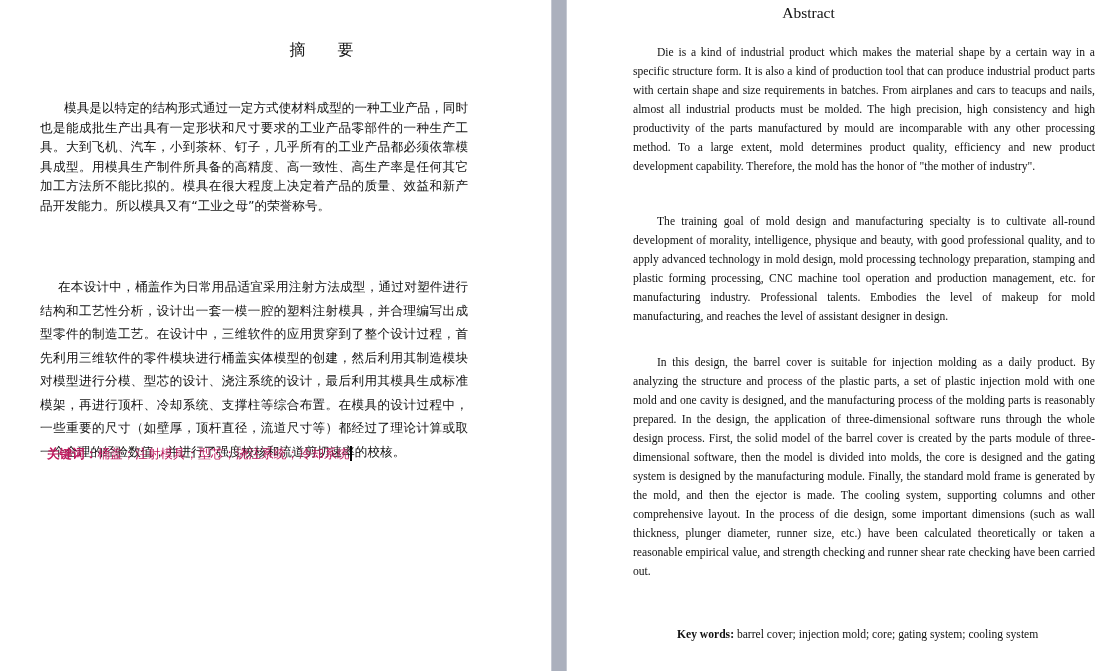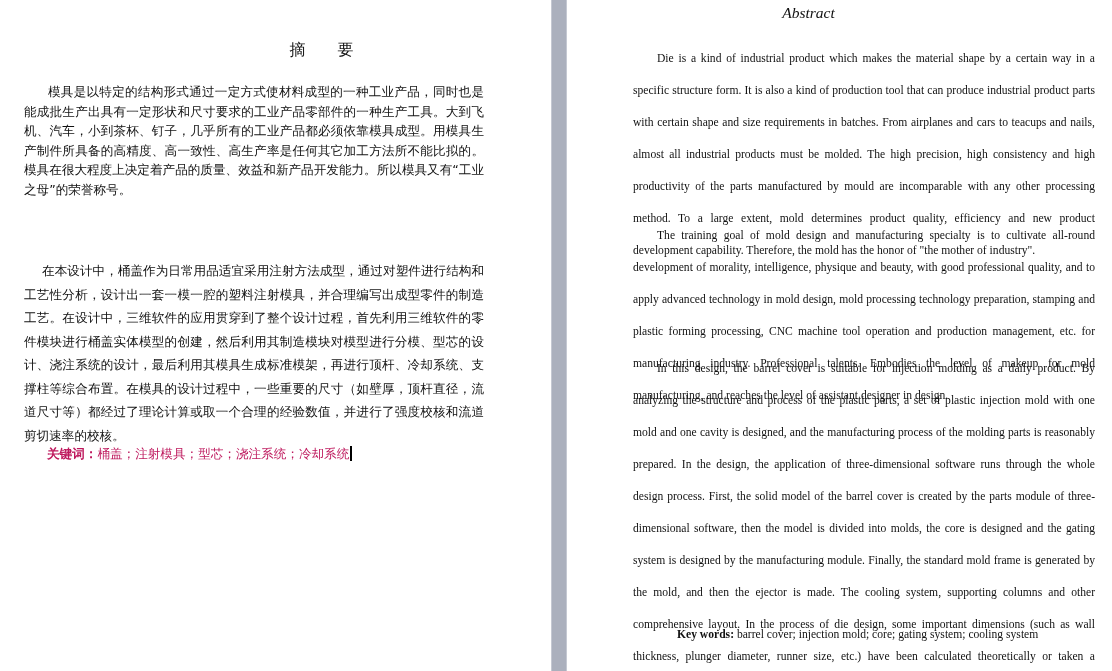--- a/index.html
+++ b/index.html
@@ -82,21 +82,21 @@
       top: 180px;
       line-height: 19.5px;
       text-indent: 36px;
     }
     .cn-p3 {
       top: 259px;
       line-height: 23.5px;
       text-indent: 18px;
     }
     .cn-p {
-      margin: 0;
+      margin: 16px;
     }
     .cn-keywords {
       position: absolute;
       top: 446px;
       left: 47px;
       font-family: "DejaVu Sans", sans-serif;
       font-size: 12.6px;
       color: #be185d;
       white-space: nowrap;
     }
@@ -115,38 +115,37 @@
     
     .en-title {
       position: absolute;
       top: 4px;
       left: 0;
       width: 483px;
       text-align: center;
       font-family: "Liberation Serif", serif;
       font-size: 15.5px;
       color: #111;
-      font-style: italic;
     }
     .en-body {
       position: absolute;
       left: 66px;
       width: 462px;
       font-family: "Liberation Serif", serif;
       font-size: 11.6px;
-      line-height: 32px;
+      line-height: 19px;
       color: #111;
       text-align: justify;
     }
     .en-p {
       margin: 0;
       text-indent: 24px;
     }
     .en-p1 { top: 43px; }
-    .en-p2 { top: 220px; }
+    .en-p2 { top: 212px; }
     .en-p3 { top: 353px; }
     .en-keywords {
       position: absolute;
       top: 628px;
       left: 90px;
       font-family: "Liberation Serif", serif;
       font-size: 11.6px;
       color: #111;
       white-space: nowrap;
       margin-left: 20px;

